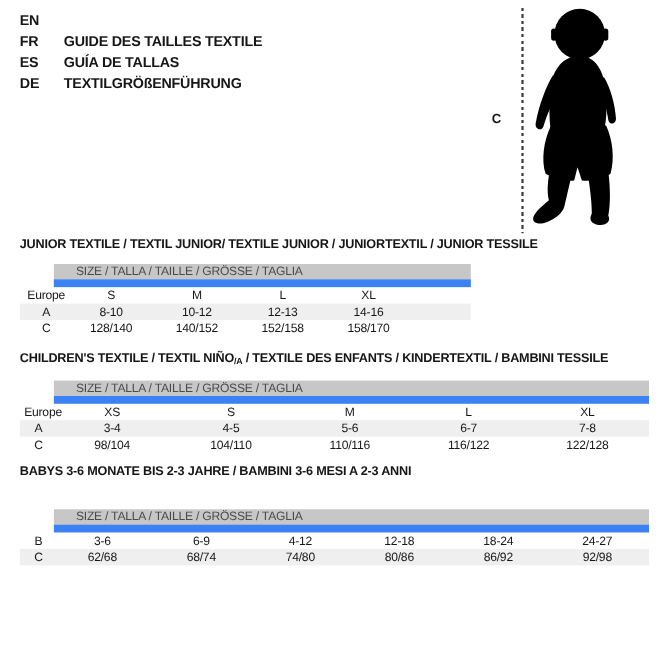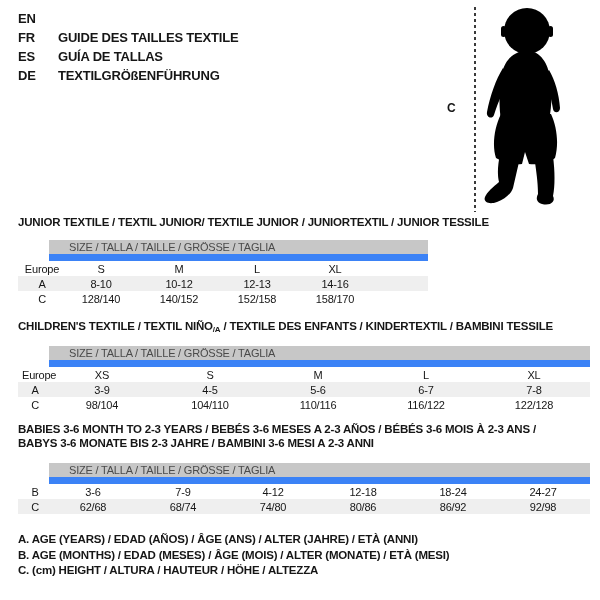--- a/index.html
+++ b/index.html
@@ -77,21 +77,20 @@
     <path d="M52,154 L70,150 C72,166 72,180 70,190 C73,196 67,200 59,198 C53,196 53,192 55,188 C55,176 53,164 52,156 Z"></path>
   </svg>
 
   <div class="tbl-title title-children">
       <div><span>CHILDREN'S TEXTILE / TEXTIL NIÑO</span><span class="sub">/A</span><span> / TEXTILE DES ENFANTS / KINDERTEXTIL / BAMBINI TESSILE</span></div>
     </div>
   <div class="tbl-title title-junior">
       <div><span>JUNIOR TEXTILE / TEXTIL JUNIOR/ TEXTILE JUNIOR / JUNIORTEXTIL / JUNIOR TESSILE</span></div>
     </div>
   <div class="tbl-title title-babies">
-      <div><span>BABIES 3-6 MONTH TO 2-3 YEARS / BEBÉS 3-6 MESES A 2-3 AÑOS / BÉBÉS 3-6 MOIS À 2-3 ANS /</span></div>
       <div><span>BABYS 3-6 MONATE BIS 2-3 JAHRE / BAMBINI 3-6 MESI A 2-3 ANNI</span></div>
     </div>
 
   <section class="tbl t-junior">
     <div class="size-bar">SIZE / TALLA / TAILLE / GRÖSSE / TAGLIA</div>
     <div class="tbl-rows">
         <div class="trow">
           <div class="tlabel">Europe</div>
           <div class="tcell">S</div>
           <div class="tcell">M</div>
@@ -121,21 +120,21 @@
         <div class="trow">
           <div class="tlabel">Europe</div>
           <div class="tcell">XS</div>
           <div class="tcell">S</div>
           <div class="tcell">M</div>
           <div class="tcell">L</div>
           <div class="tcell">XL</div>
         </div>
         <div class="trow shaded">
           <div class="tlabel">A</div>
-          <div class="tcell">3-9</div>
+          <div class="tcell">3-4</div>
           <div class="tcell">4-5</div>
           <div class="tcell">5-6</div>
           <div class="tcell">6-7</div>
           <div class="tcell">7-8</div>
         </div>
         <div class="trow">
           <div class="tlabel">C</div>
           <div class="tcell">98/104</div>
           <div class="tcell">104/110</div>
           <div class="tcell">110/116</div>
@@ -144,37 +143,32 @@
         </div>
       </div>
   </section>
 
   <section class="tbl t-babies">
     <div class="size-bar">SIZE / TALLA / TAILLE / GRÖSSE / TAGLIA</div>
     <div class="tbl-rows">
         <div class="trow">
           <div class="tlabel">B</div>
           <div class="tcell">3-6</div>
-          <div class="tcell">7-9</div>
+          <div class="tcell">6-9</div>
           <div class="tcell">4-12</div>
           <div class="tcell">12-18</div>
           <div class="tcell">18-24</div>
           <div class="tcell">24-27</div>
         </div>
         <div class="trow shaded">
           <div class="tlabel">C</div>
           <div class="tcell">62/68</div>
           <div class="tcell">68/74</div>
           <div class="tcell">74/80</div>
           <div class="tcell">80/86</div>
           <div class="tcell">86/92</div>
           <div class="tcell">92/98</div>
         </div>
       </div>
   </section>
 
-  <div class="footnotes">
-    <div class="footnote">A. AGE (YEARS) / EDAD (AÑOS) / ÂGE (ANS) / ALTER (JAHRE) / ETÀ (ANNI)</div>
-    <div class="footnote">B. AGE (MONTHS) / EDAD (MESES) / ÂGE (MOIS) / ALTER (MONATE) / ETÀ (MESI)</div>
-    <div class="footnote">C. (cm) HEIGHT / ALTURA / HAUTEUR / HÖHE / ALTEZZA</div>
-  </div>
 
 </div>
 
 </body></html>

